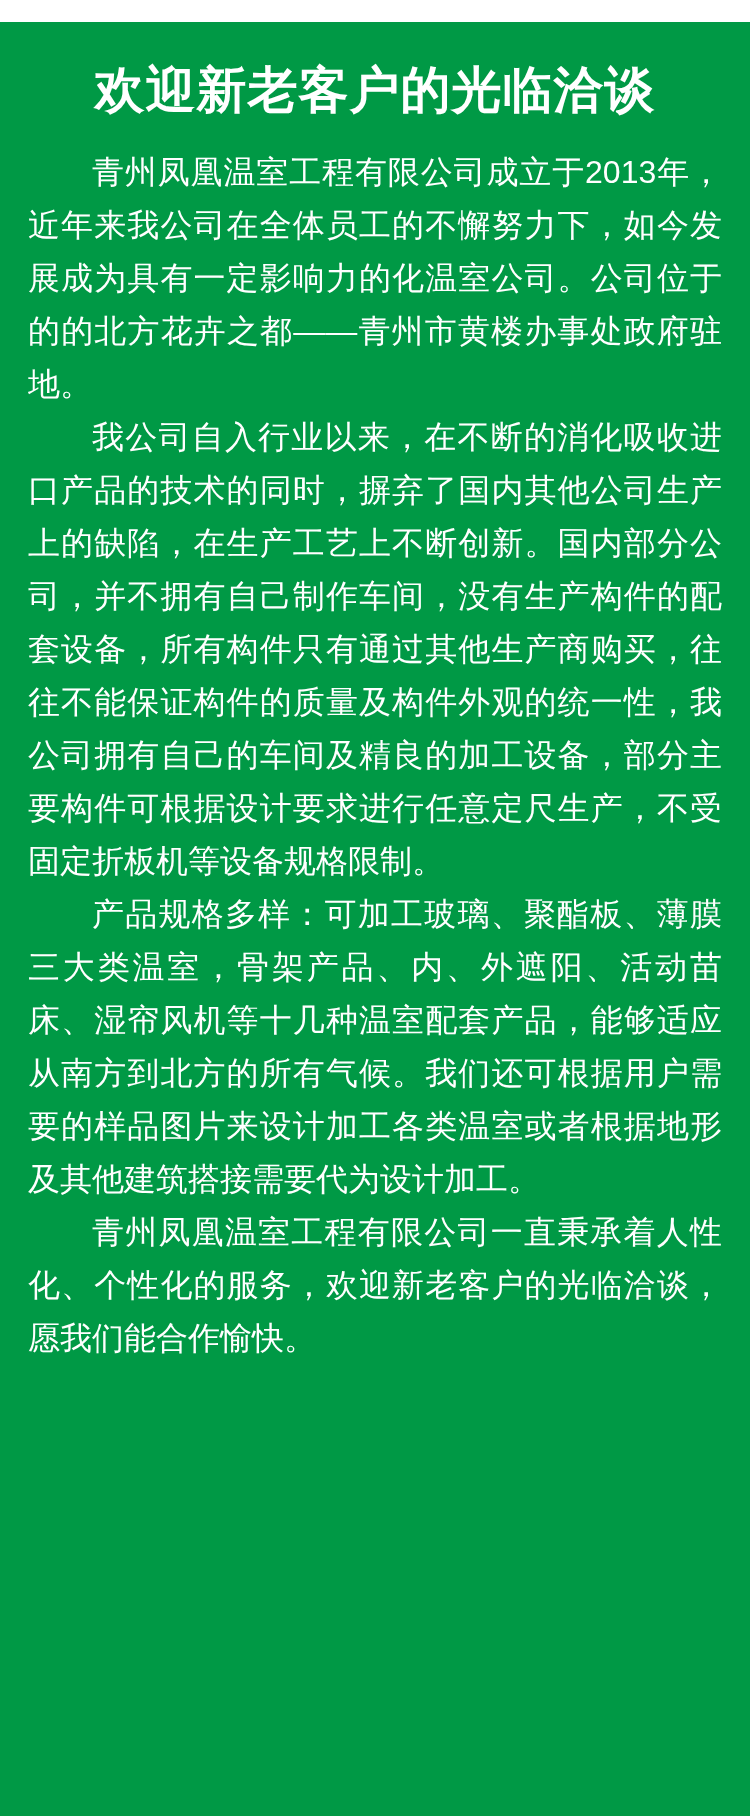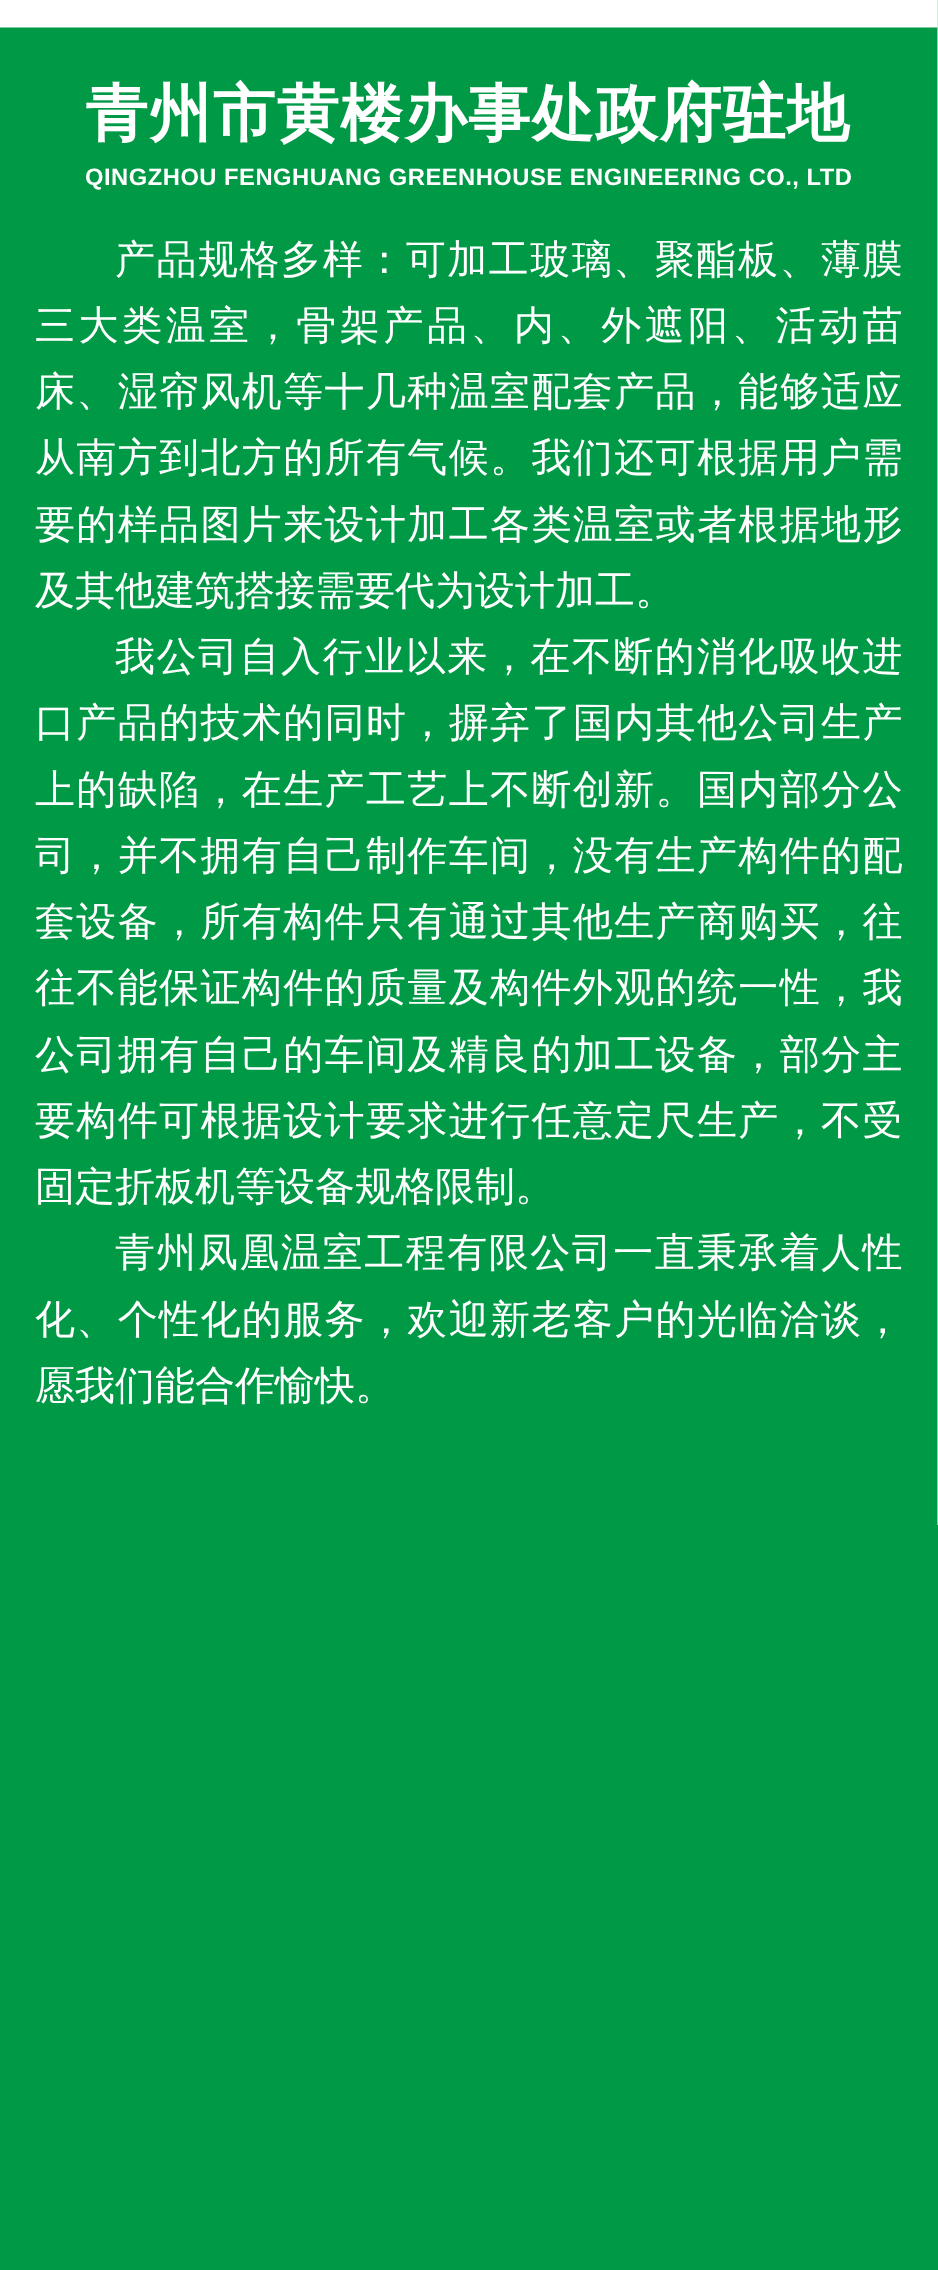--- a/index.html
+++ b/index.html
@@ -63,22 +63,22 @@
     word-break: break-all;
   }
 </style>
 </head>
 <body>
 
 <div class="page">
   <div class="top-band"></div>
   <div class="green-panel">
     <div class="header">
-      <h1 class="page-title">青州市黄楼办事处政府驻地</h1>
-      <div class="page-subtitle">QINGZHOU FENGHUANG GREENHOUSE ENGINEERING CO., LTD</div>
+      <h1 class="page-title">欢迎新老客户的光临洽谈</h1>
     </div>
     <div class="content">
+        <p>青州凤凰温室工程有限公司成立于2013年，近年来我公司在全体员工的不懈努力下，如今发展成为具有一定影响力的化温室公司。公司位于的的北方花卉之都——青州市黄楼办事处政府驻地。</p>
+        <p>我公司自入行业以来，在不断的消化吸收进口产品的技术的同时，摒弃了国内其他公司生产上的缺陷，在生产工艺上不断创新。国内部分公司，并不拥有自己制作车间，没有生产构件的配套设备，所有构件只有通过其他生产商购买，往往不能保证构件的质量及构件外观的统一性，我公司拥有自己的车间及精良的加工设备，部分主要构件可根据设计要求进行任意定尺生产，不受固定折板机等设备规格限制。</p>
         <p>产品规格多样：可加工玻璃、聚酯板、薄膜三大类温室，骨架产品、内、外遮阳、活动苗床、湿帘风机等十几种温室配套产品，能够适应从南方到北方的所有气候。我们还可根据用户需要的样品图片来设计加工各类温室或者根据地形及其他建筑搭接需要代为设计加工。</p>
-        <p>我公司自入行业以来，在不断的消化吸收进口产品的技术的同时，摒弃了国内其他公司生产上的缺陷，在生产工艺上不断创新。国内部分公司，并不拥有自己制作车间，没有生产构件的配套设备，所有构件只有通过其他生产商购买，往往不能保证构件的质量及构件外观的统一性，我公司拥有自己的车间及精良的加工设备，部分主要构件可根据设计要求进行任意定尺生产，不受固定折板机等设备规格限制。</p>
         <p>青州凤凰温室工程有限公司一直秉承着人性化、个性化的服务，欢迎新老客户的光临洽谈，愿我们能合作愉快。</p>
       </div>
   </div>
 </div>
 
 </body></html>

